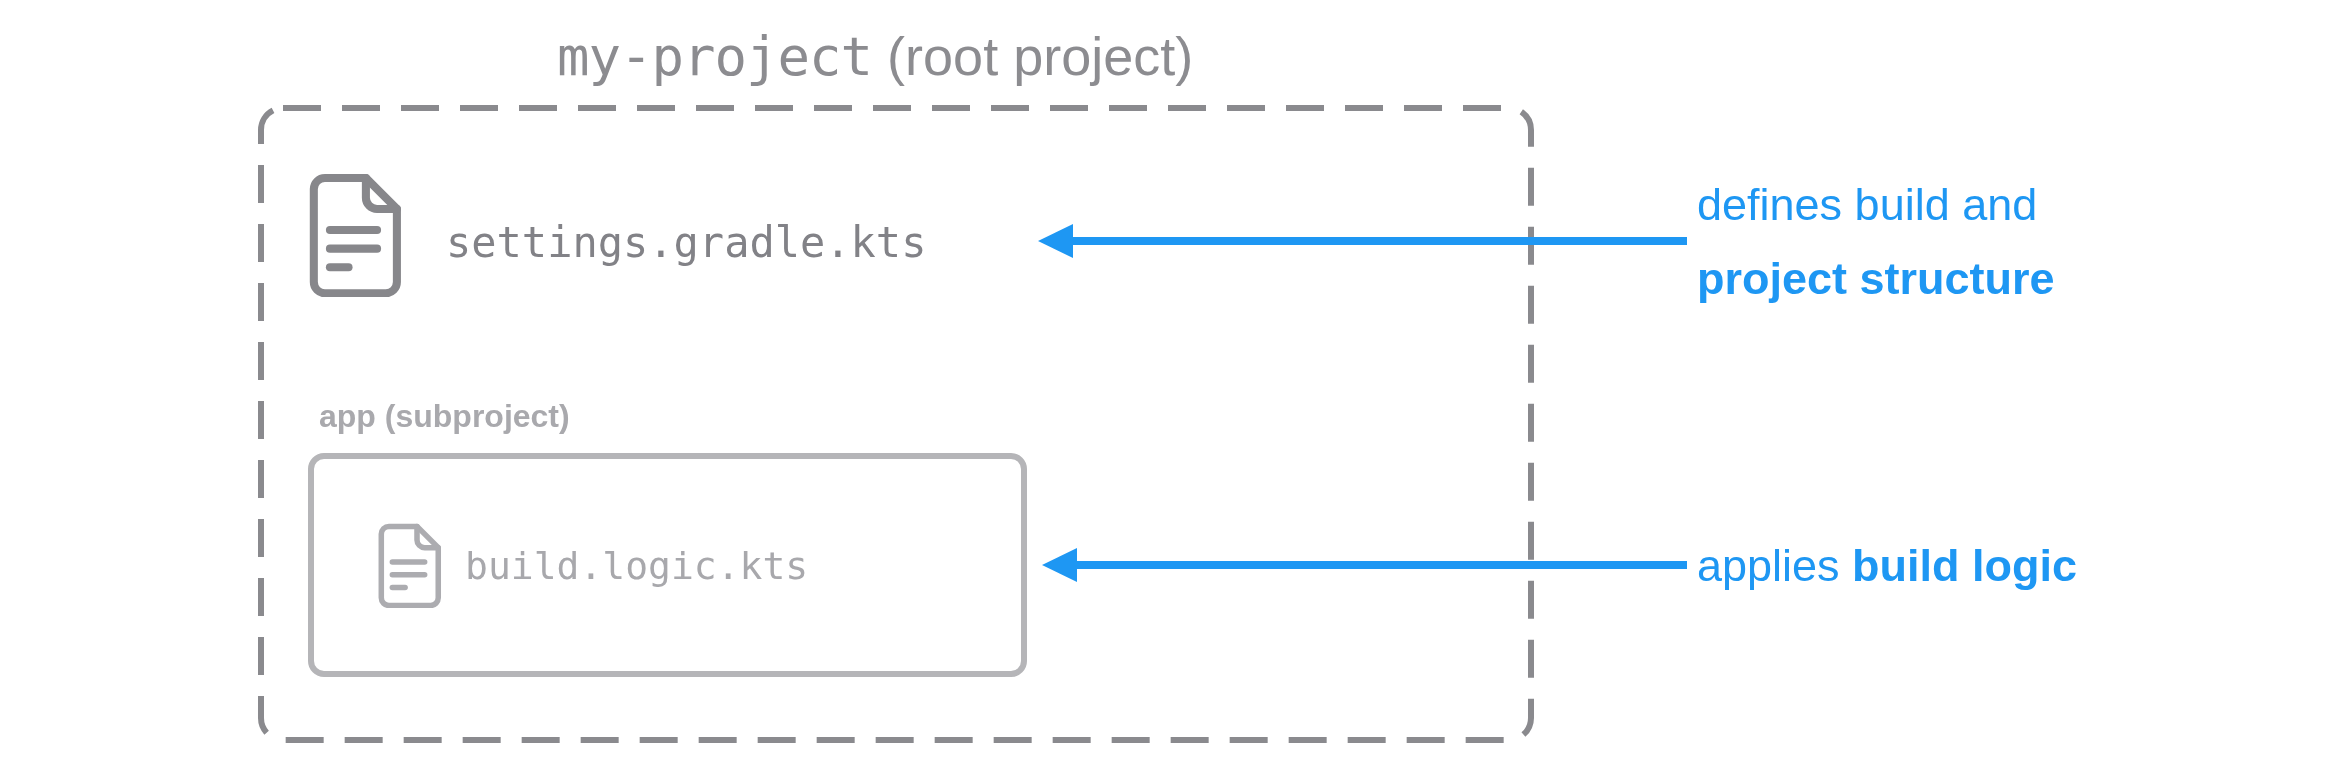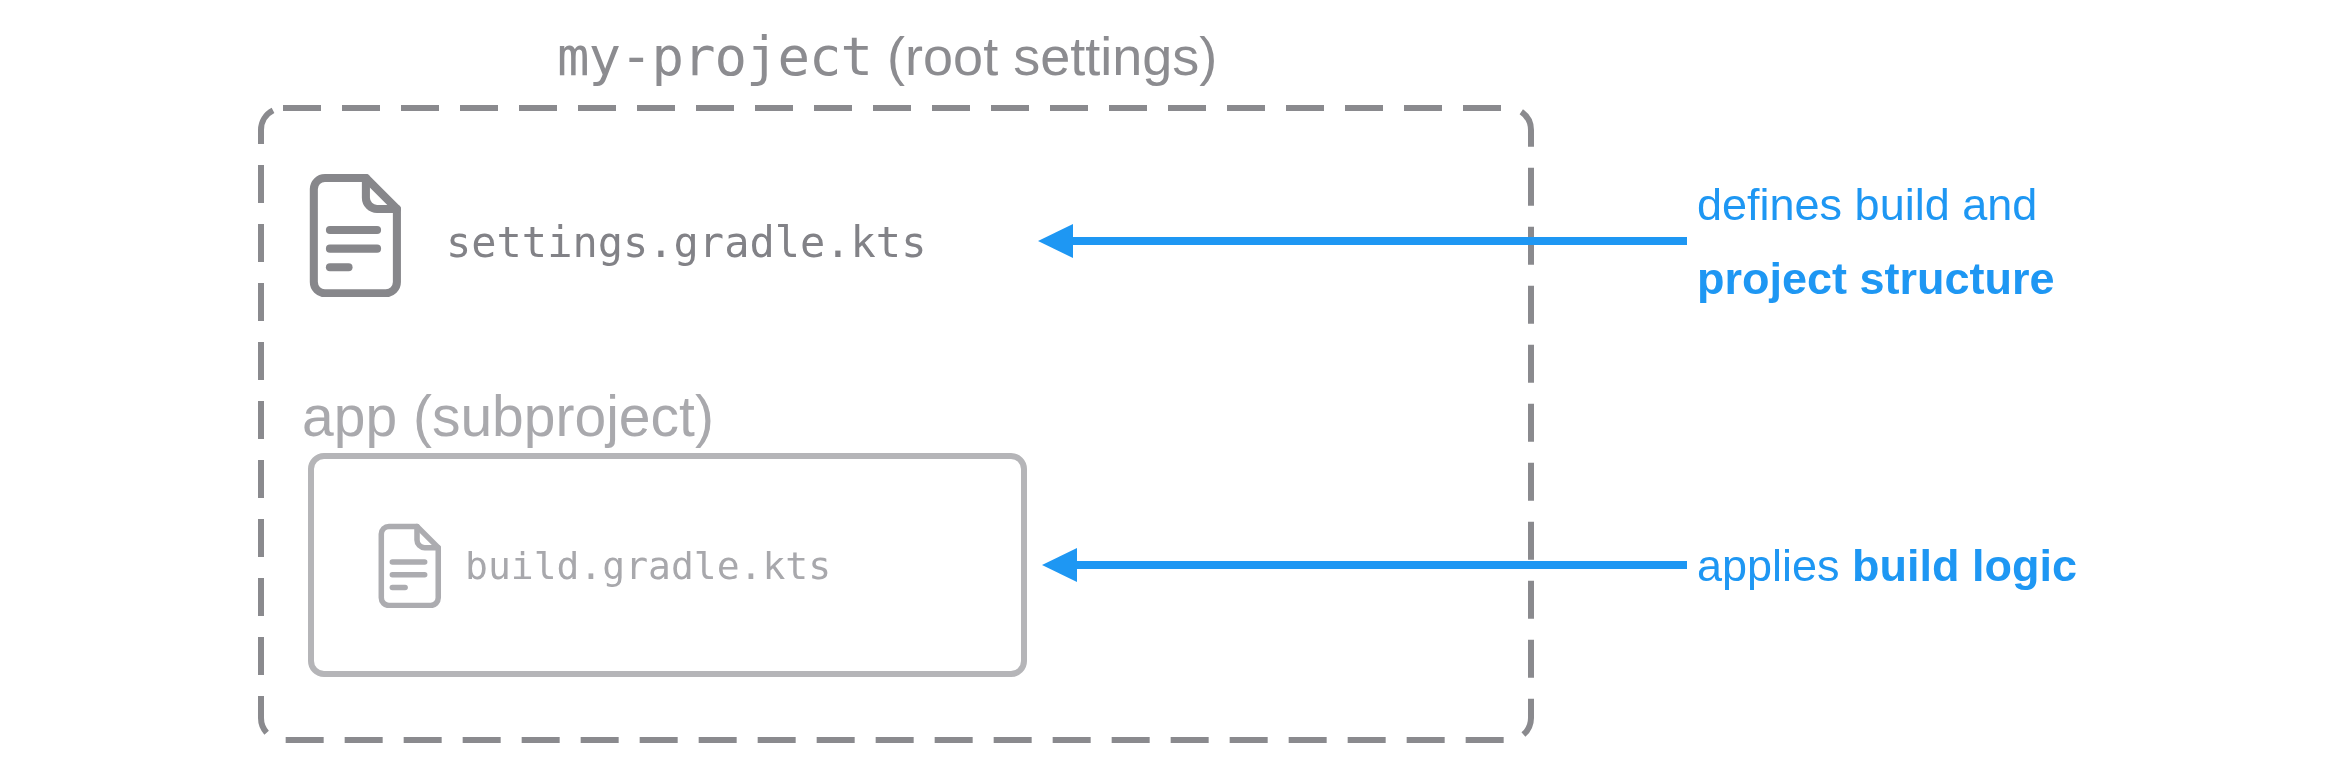--- a/index.html
+++ b/index.html
@@ -27,23 +27,23 @@
 
   
   .settings-icon { left:305px; top:173px; color:#87878B; }
   .settings-name {
     left:418px; top:243px; transform:translateY(-52%);
     font-size:42px; color:#828287; white-space:nowrap;margin-left:28px;
   }
 
   
   .subproject-label {
-    left:302px; top:392px;
-    font-size:57px; line-height:48px;
-    color:#A9A9AD; white-space:nowrap;
+    left:319px; top:392px;
+    font-size:32px; line-height:48px;
+    color:#A9A9AD; white-space:nowrap;font-weight:bold;
   }
 
   
   .inner-box {
     left:308px; top:453px;
     width:719px; height:224px;
     box-sizing:border-box;
     border:6px solid #B5B5B8;
     border-radius:16px;
     background:transparent;
@@ -74,21 +74,21 @@
   .annotation-build    { left:1697px; top:538px; line-height:56px; }
 
   .file-icon { display:block; }
 </style>
 </head>
 <body>
 
 <div class="canvas">
 
   <div class="abs title">
-    <span class="mono proj">my-project</span><span> (root settings)</span>
+    <span class="mono proj">my-project</span><span> (root project)</span>
   </div>
 
   <svg class="abs outer-box" width="1280" height="640" viewBox="0 0 1280 640" aria-hidden="true">
     <rect x="4" y="4" width="1270" height="632" rx="22" stroke-dasharray="38 21"></rect>
   </svg>
 
   <svg class="abs file-icon settings-icon" width="97" height="124" viewBox="0 0 78 100" fill="none" stroke="currentColor" stroke-width="6.5" stroke-linejoin="round" stroke-linecap="round" aria-hidden="true">
     <path d="M16 4 H49 L74 29 V88 a9 9 0 0 1 -9 9 H16 a9 9 0 0 1 -9 -9 V13 a9 9 0 0 1 9 -9 Z"></path>
     <path d="M49 4 V20 a9 9 0 0 0 9 9 H74"></path>
     <path d="M20 46 H58"></path>
@@ -101,21 +101,21 @@
 
   <div class="abs inner-box"></div>
 
   <svg class="abs file-icon build-icon" width="67" height="85" viewBox="0 0 78 100" fill="none" stroke="currentColor" stroke-width="6.5" stroke-linejoin="round" stroke-linecap="round" aria-hidden="true">
     <path d="M16 4 H49 L74 29 V88 a9 9 0 0 1 -9 9 H16 a9 9 0 0 1 -9 -9 V13 a9 9 0 0 1 9 -9 Z"></path>
     <path d="M49 4 V20 a9 9 0 0 0 9 9 H74"></path>
     <path d="M20 46 H58"></path>
     <path d="M20 61 H58"></path>
     <path d="M20 76 H35"></path>
   </svg>
-  <span class="abs mono build-name">build.gradle.kts</span>
+  <span class="abs mono build-name">build.logic.kts</span>
 
   <svg class="abs arrow arrow1" width="662" height="44" viewBox="0 0 662 44" aria-hidden="true">
     <polygon class="head" points="10,22 45,5 45,39"></polygon>
     <rect class="shaft" x="41" y="18" width="618" height="8"></rect>
   </svg>
 
   <svg class="abs arrow arrow2" width="658" height="44" viewBox="0 0 658 44" aria-hidden="true">
     <polygon class="head" points="10,22 45,5 45,39"></polygon>
     <rect class="shaft" x="41" y="18" width="614" height="8"></rect>
   </svg>

